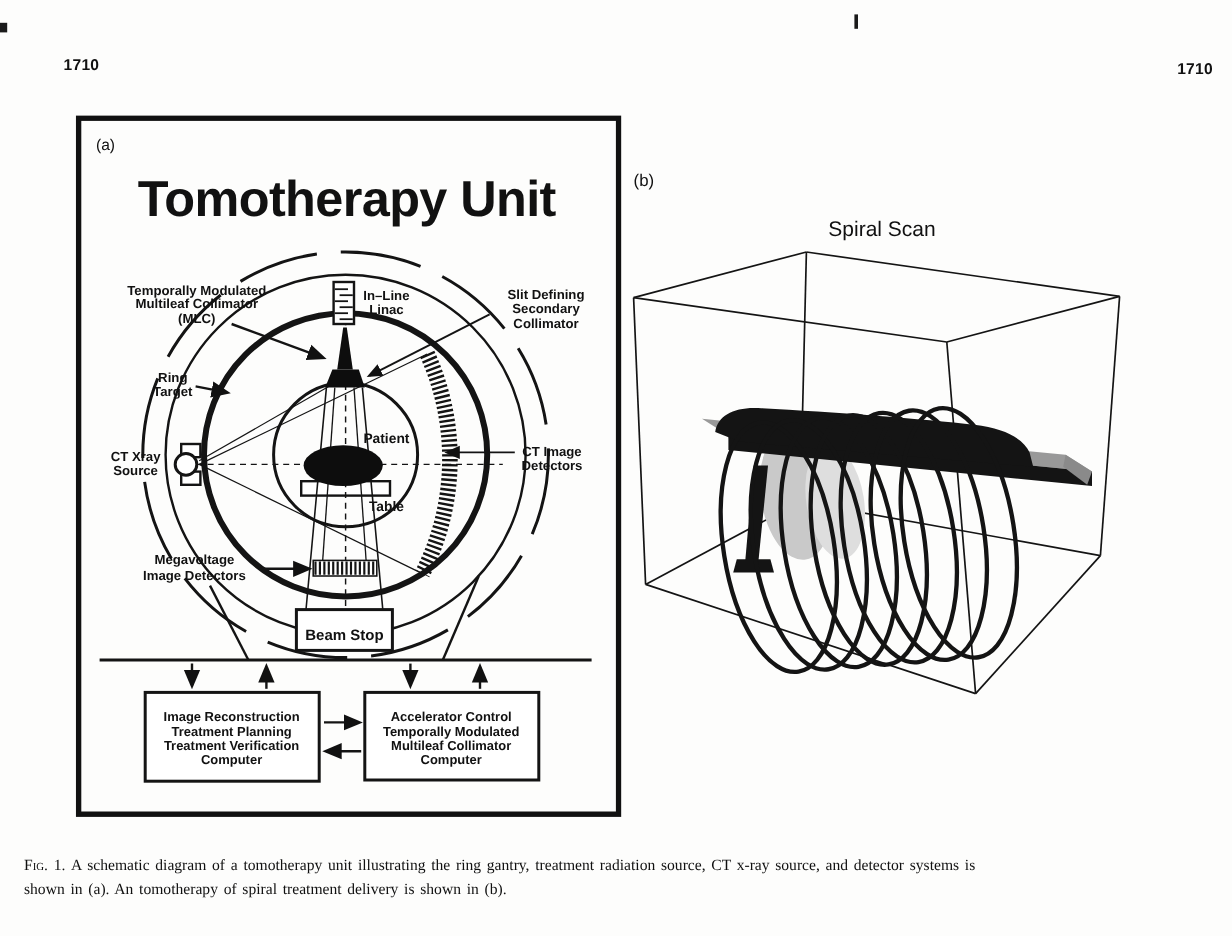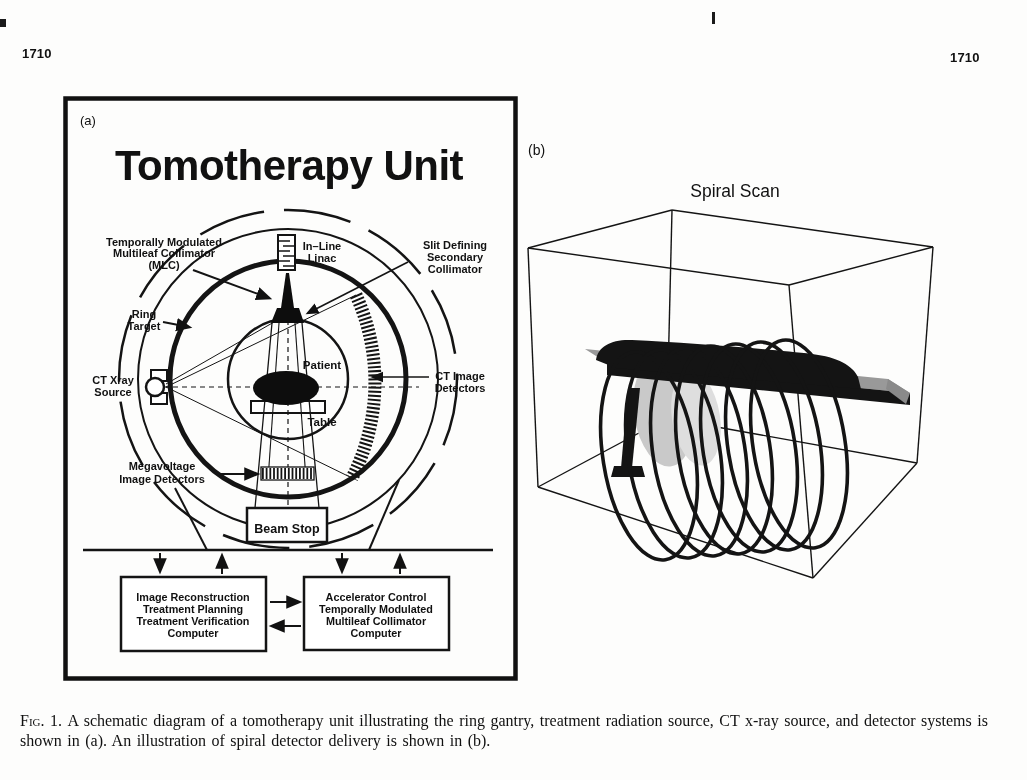--- a/index.html
+++ b/index.html
@@ -1,26 +1,26 @@
 <!DOCTYPE html>
 <html><head>
 <meta charset="utf-8">
 <style>
   html,body{margin:0;padding:0;}
   .page{position:relative;width:1027px;height:780px;background:#fdfdfc;overflow:hidden;
         font-family:"Liberation Sans",sans-serif;color:#111;}
-  .hdr{position:absolute;top:46px;font-weight:bold;font-size:13px;letter-spacing:.2px;white-space:nowrap;}
+  .hdr{position:absolute;top:46px;font-weight:bold;font-size:13px;letter-spacing:.2px;white-space:nowrap;margin-left:31px;}
   .hdr-left{left:22px;}
   .hdr-title{left:95px;}
   .hdr-title em{font-style:italic;}
   .hdr-right{left:950px;top:50px;}
   .figa{position:absolute;left:63px;top:96px;}
   .figb{position:absolute;left:520px;top:130px;}
   .caption{position:absolute;left:20px;top:711px;width:992px;
-           font-family:"Liberation Serif",serif;font-size:16px;line-height:19.5px;color:#101010;
+           font-family:"Liberation Serif",serif;font-size:13px;line-height:19.5px;color:#101010;
            word-spacing:1.5px;}
   .caption .sc{font-variant:small-caps;}
   .artifact{position:absolute;background:#1a1a1a;}
   svg text{fill:#111;}
   .flab{font-family:"Liberation Sans",sans-serif;font-weight:bold;font-size:11px;text-anchor:middle;}
   .flab2{font-family:"Liberation Sans",sans-serif;font-weight:bold;font-size:10.8px;text-anchor:middle;}
   .ftitle{font-family:"Liberation Sans",sans-serif;font-weight:bold;font-size:42px;letter-spacing:-.5px;text-anchor:middle;}
   .fpanel{font-family:"Liberation Sans",sans-serif;font-size:13px;text-anchor:start;}
   .fbtitle{font-family:"Liberation Sans",sans-serif;font-size:17.5px;text-anchor:middle;}
 </style>
@@ -199,16 +199,16 @@
       <ellipse cx="179" cy="322" rx="46" ry="105" transform="rotate(-9 179 322)"></ellipse>
       <ellipse cx="204" cy="320" rx="46" ry="105" transform="rotate(-9 204 320)"></ellipse>
       <ellipse cx="229" cy="318" rx="46" ry="105" transform="rotate(-9 229 318)"></ellipse>
       <ellipse cx="254" cy="316" rx="46" ry="105" transform="rotate(-9 254 316)"></ellipse>
       <ellipse cx="279" cy="314" rx="46" ry="105" transform="rotate(-9 279 314)"></ellipse>
     </g>
   </svg>
 
   <div class="caption">
     <div><span class="sc">Fig. 1.</span>&nbsp;<span>A schematic diagram of a tomotherapy unit illustrating the ring gantry, treatment radiation source, CT x-ray source, and detector systems is</span></div>
-    <div>shown in (a). An illustration of spiral detector delivery is shown in (b).</div>
+    <div>shown in (a). An tomotherapy of spiral treatment delivery is shown in (b).</div>
   </div>
 
 </div>
 
 </body></html>

